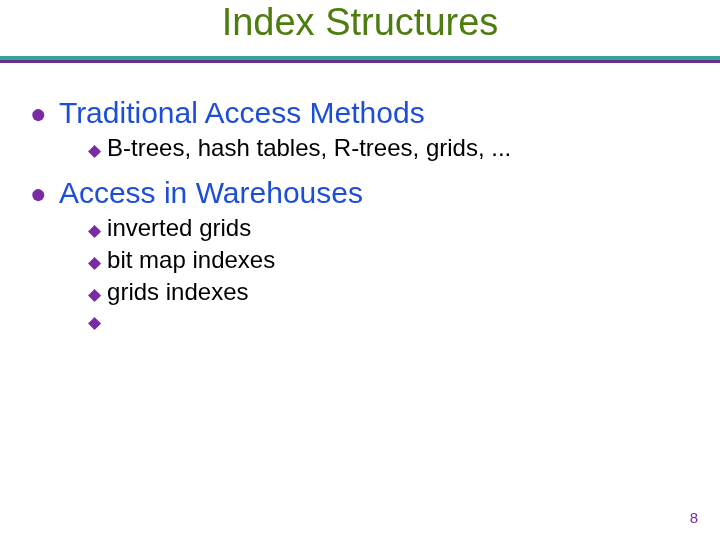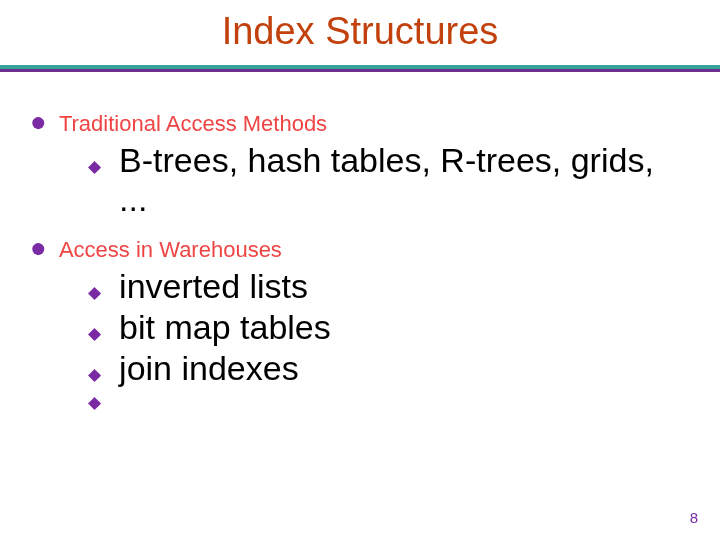--- a/index.html
+++ b/index.html
@@ -7,22 +7,22 @@
     width: 720px;
     height: 540px;
     background: #ffffff;
     font-family: Arial, Helvetica, sans-serif;
     position: relative;
     overflow: hidden;
   }
   .title {
     text-align: center;
     font-size: 38px;
-    color: #c2410c;
-    padding-top: 10px;
+    color: #4d7c0f;
+    padding-top: 1px;
     padding-bottom: 12px;
     font-weight: normal;
     border-radius: 29px;
   }
   .divider {
     width: 100%;
     height: 6px;
     position: relative;
   }
   .divider .bar {
@@ -48,43 +48,42 @@
     margin-bottom: 4px;
   }
   .l1 .bullet {
     color: #7a2aa3;
     font-size: 28px;
     line-height: 30px;
     margin-right: 12px;
     margin-top: 2px;
   }
   .l1 .text {
-    font-size: 22px;
-    color: #ef4444;
+    font-size: 30px;
+    color: #1d4ed8;
   }
   .l2-group {
     margin-left: 58px;
     margin-top: 2px;
     margin-bottom: 12px;
   }
   .l2 {
     display: flex;
     align-items: baseline;
     margin-top: 2px;
   }
   .l2 .diamond {
     color: #7a2aa3;
     font-size: 17px;
     margin-right: 6px;
     line-height: 26px;
   }
   .l2 .text {
-    font-size: 34px;
+    font-size: 24px;
     color: #000;
-    margin-left: 12px;
   }
   .pagenum {
     position: absolute;
     right: 22px;
     bottom: 14px;
     font-size: 15px;
     color: #7a2aa3;
   }
 </style>
 </head>
@@ -110,29 +109,29 @@
     </div>
   </div>
 
   <div class="l1">
     <span class="bullet">●</span>
     <span class="text">Access in Warehouses</span>
   </div>
   <div class="l2-group">
     <div class="l2">
       <span class="diamond">◆</span>
-      <span class="text">inverted lists</span>
+      <span class="text">inverted grids</span>
     </div>
     <div class="l2">
       <span class="diamond">◆</span>
-      <span class="text">bit map tables</span>
+      <span class="text">bit map indexes</span>
     </div>
     <div class="l2">
       <span class="diamond">◆</span>
-      <span class="text">join indexes</span>
+      <span class="text">grids indexes</span>
     </div>
     <div class="l2">
       <span class="diamond">◆</span>
     </div>
   </div>
 
 </div>
 
 <div class="pagenum">8</div>
 

